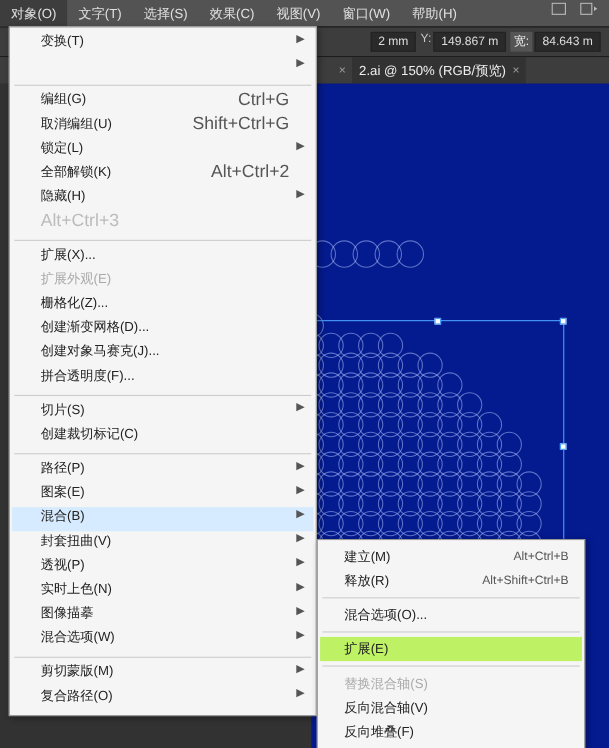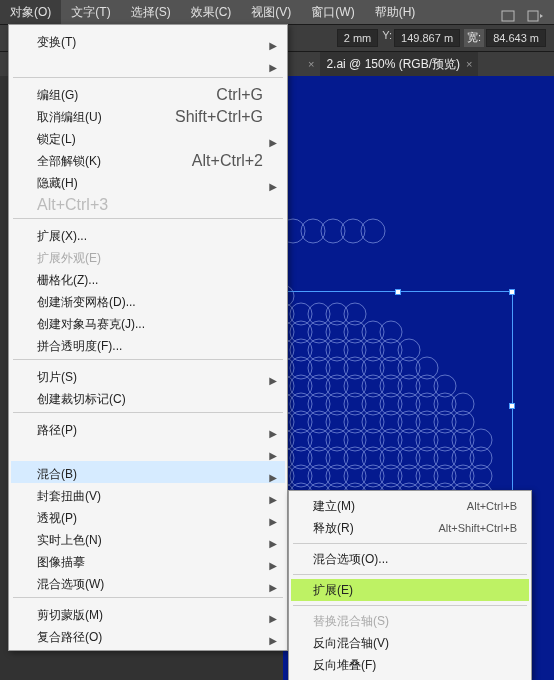--- a/index.html
+++ b/index.html
@@ -1,17 +1,17 @@
 <!DOCTYPE html>
 <html><head>
 <meta charset="utf-8">
 <style>
 *{margin:0;padding:0;box-sizing:border-box;font-family:"Microsoft YaHei",sans-serif;font-size:12px}
 body{width:554px;height:680px;background:#323232;overflow:hidden}
-.menubar{height:24px;background:#535353;display:flex;align-items:flex-end;color:#e0e0e0}
+.menubar{height:24px;background:#535353;display:flex;align-items:flex-start;color:#e0e0e0}
 .menubar .m{padding:0 10px;height:24px;line-height:24px}
 .menubar .m.active{background:#3d3d3d}
 .menubar .icons{margin-left:auto;display:flex;gap:8px;padding-right:8px}
 .menubar .icons span{display:inline-flex;width:20px;height:16px;align-items:center;justify-content:center;color:#ccc}
 .toolbar{height:28px;background:#3d3d3d;border-top:1px solid #1a1a1a;border-bottom:1px solid #1a1a1a;display:flex;align-items:center;justify-content:flex-end;padding-right:8px;gap:4px;color:#ccc}
 .toolbar .fld{display:flex;gap:2px}
 .toolbar .lab{color:#ccc;font-size:11px}
 .toolbar .lab.o{background:#555;padding:1px 3px;color:#eee}
 .toolbar .val{background:#2a2a2a;border:1px solid #222;padding:2px 6px;font-size:11px;color:#ddd}
 .tabbar{height:24px;background:#3d3d3d;display:flex;align-items:center;padding-left:300px;color:#bbb}
@@ -20,21 +20,21 @@
 .tab .x{color:#999;font-size:11px;margin-left:2px}
 .canvas{position:absolute;left:283px;top:76px;right:0;bottom:0;background:#041a8f}
 .sel{position:absolute;left:0;top:215px;width:230px;height:230px;border:1px solid #4a9eff}
 .sel .h{position:absolute;width:6px;height:6px;background:#fff;border:1px solid #4a9eff}
 .sel .h.tl{left:-3px;top:-3px}.sel .h.tr{right:-3px;top:-3px}.sel .h.bl{left:-3px;bottom:-3px}.sel .h.br{right:-3px;bottom:-3px}
 .sel .h.tm{left:50%;top:-3px;margin-left:-3px}.sel .h.bm{left:50%;bottom:-3px;margin-left:-3px}
 .sel .h.ml{left:-3px;top:50%;margin-top:-3px}.sel .h.mr{right:-3px;top:50%;margin-top:-3px}
 .circles circle{fill:none;stroke:rgba(180,200,255,0.5);stroke-width:1}
 .circles .starter{stroke:rgba(200,210,255,0.7)}
 .dropdown{position:absolute;left:8px;top:24px;width:280px;background:#f5f5f5;border:1px solid #999;box-shadow:2px 2px 6px rgba(0,0,0,0.4);padding:4px 2px;color:#222}
-.dropdown .row{display:flex;align-items:flex-end;height:22px;padding:0 22px 0 26px;position:relative}
+.dropdown .row{display:flex;align-items:flex-start;height:22px;padding:0 22px 0 26px;position:relative}
 .dropdown .row.highlighted{background:#d6ebff}
 .dropdown .row.disabled{color:#aaa}
 .dropdown .row .t{flex:1;white-space:nowrap}
 .dropdown .row .s{color:#555;font-size:16px}
 .dropdown .row.disabled .s{color:#bbb}
 .dropdown .row .arr{position:absolute;right:8px;font-size:10px;color:#555}
 .dropdown .sep{height:1px;background:#ccc;margin:4px 2px}
 .submenu{position:absolute;left:288px;top:490px;width:244px;background:#f5f5f5;border:1px solid #999;box-shadow:2px 2px 6px rgba(0,0,0,0.4);padding:4px 2px;color:#222}
 .submenu .row{display:flex;align-items:center;height:22px;padding:0 12px 0 22px}
 .submenu .row.disabled{color:#aaa}
@@ -291,20 +291,21 @@
     </div>
   <div class="row">
       <span class="t">创建裁切标记(C)</span>
     </div>
   <div class="sep"></div>
   <div class="row">
       <span class="t">路径(P)</span>
       <span class="arr">▶</span>
     </div>
   <div class="row">
+      <span class="t">图案(E)</span>
       <span class="arr">▶</span>
     </div>
   <div class="row highlighted">
       <span class="t">混合(B)</span>
       <span class="arr">▶</span>
     </div>
   <div class="row">
       <span class="t">封套扭曲(V)</span>
       <span class="arr">▶</span>
     </div>

